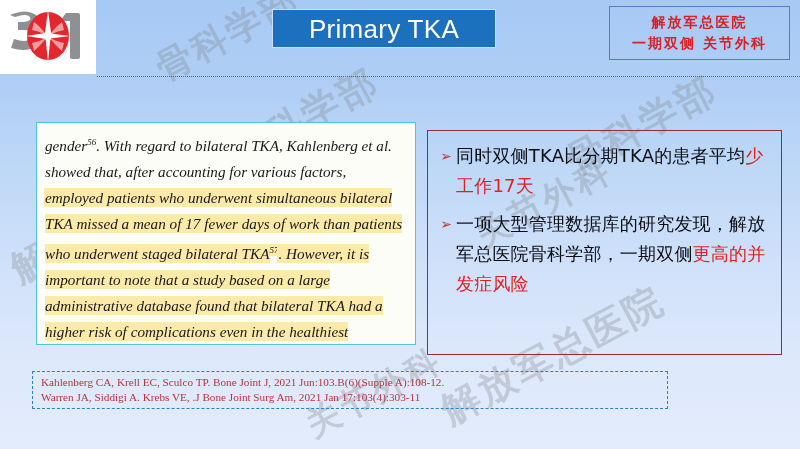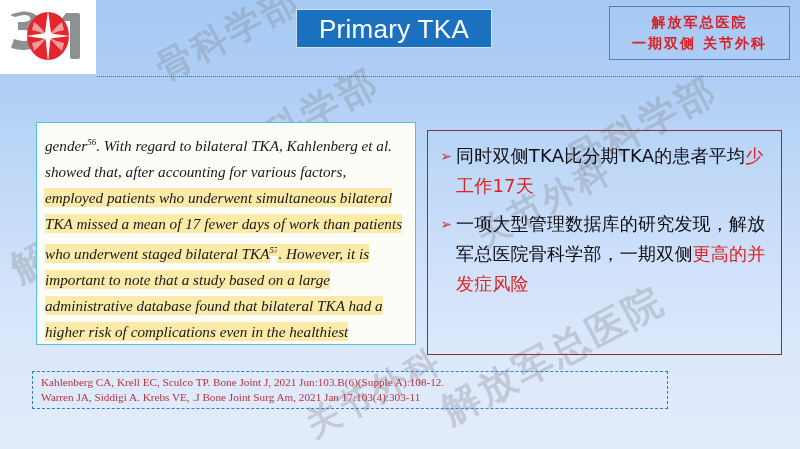--- a/index.html
+++ b/index.html
@@ -45,28 +45,27 @@
     left: 0; top: 0;
     width: 96px; height: 74px;
     background: #ffffff;
   }
   #logo-svg { position: absolute; left: 6px; top: 6px; }
 
   
   #title-box {
     position: absolute;
     left: 272px; top: 9px;
-    width: 196px; height: 39px;
+    width: 224px; height: 39px;
     background: #1b71bd;
     border: 1px solid #cfe0f3;
     box-sizing: border-box;
     display: flex;
     align-items: center;
     justify-content: center;
-    margin-left: 24px;
   }
   #title-text {
     color: #ffffff;
     font-size: 26px;
     font-family: "Liberation Sans", sans-serif;
     letter-spacing: 0.3px;
     line-height: 1;
   }
 
   

